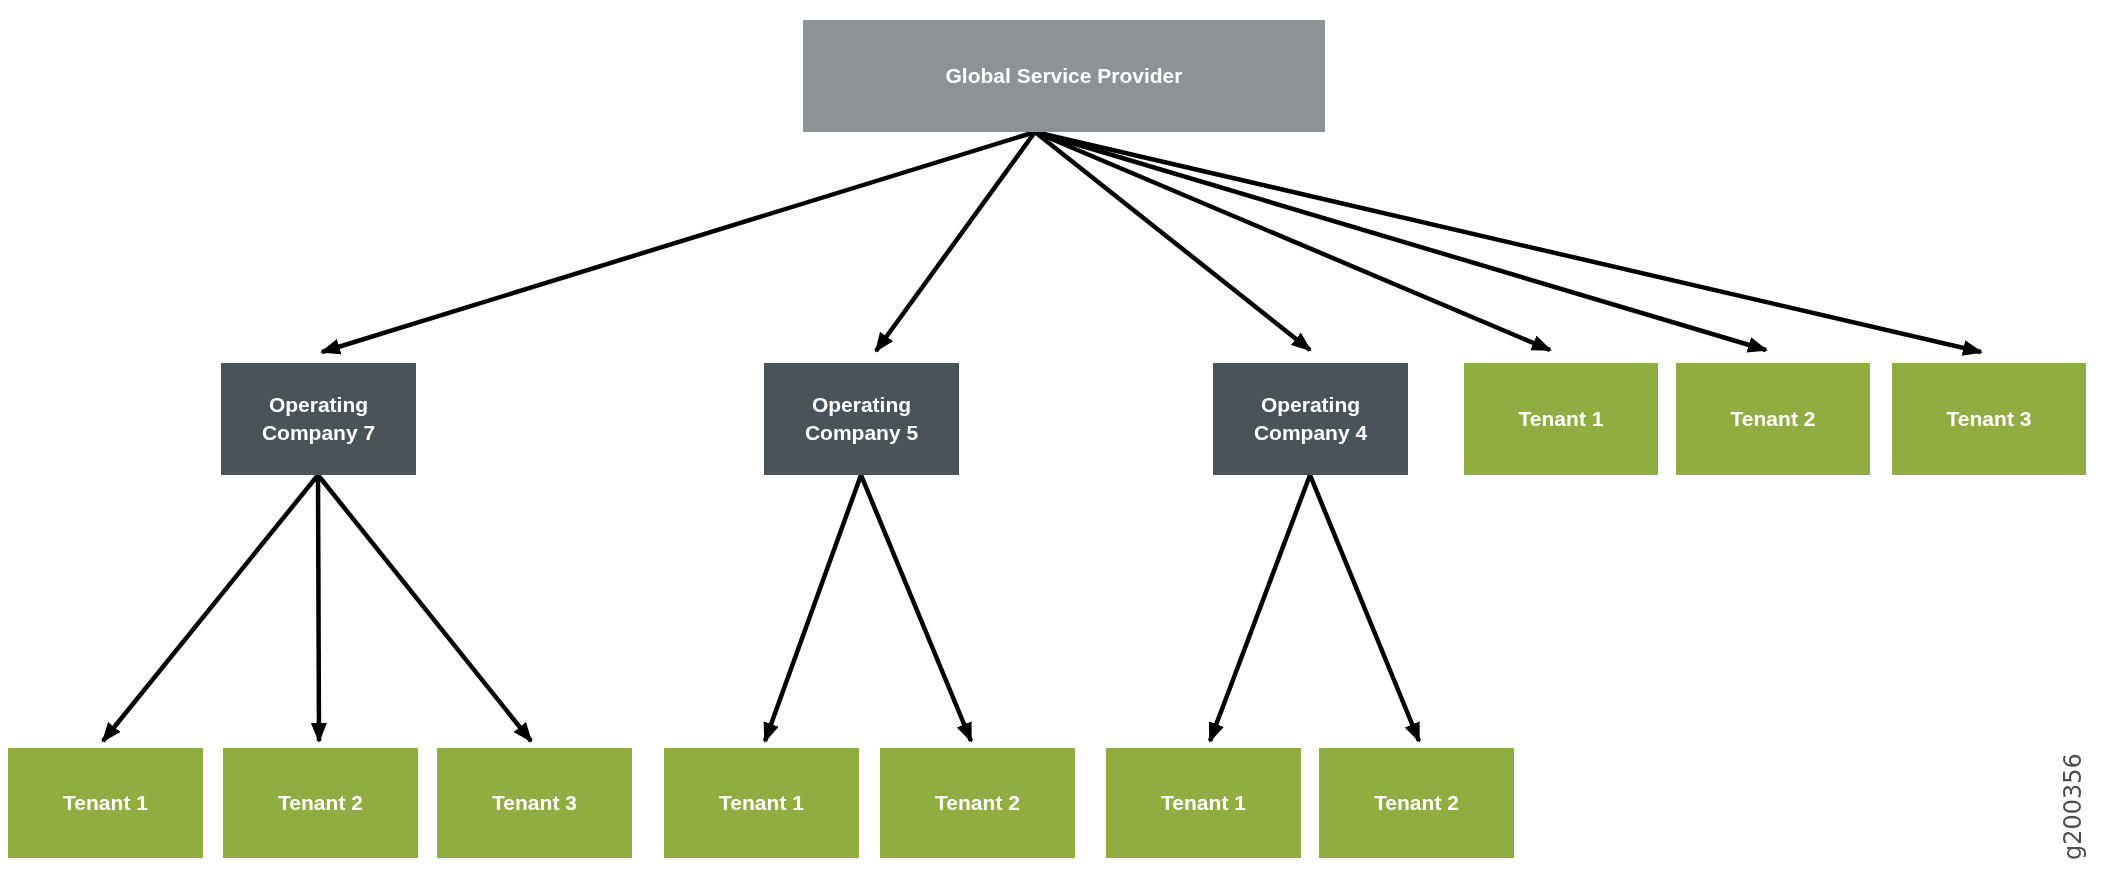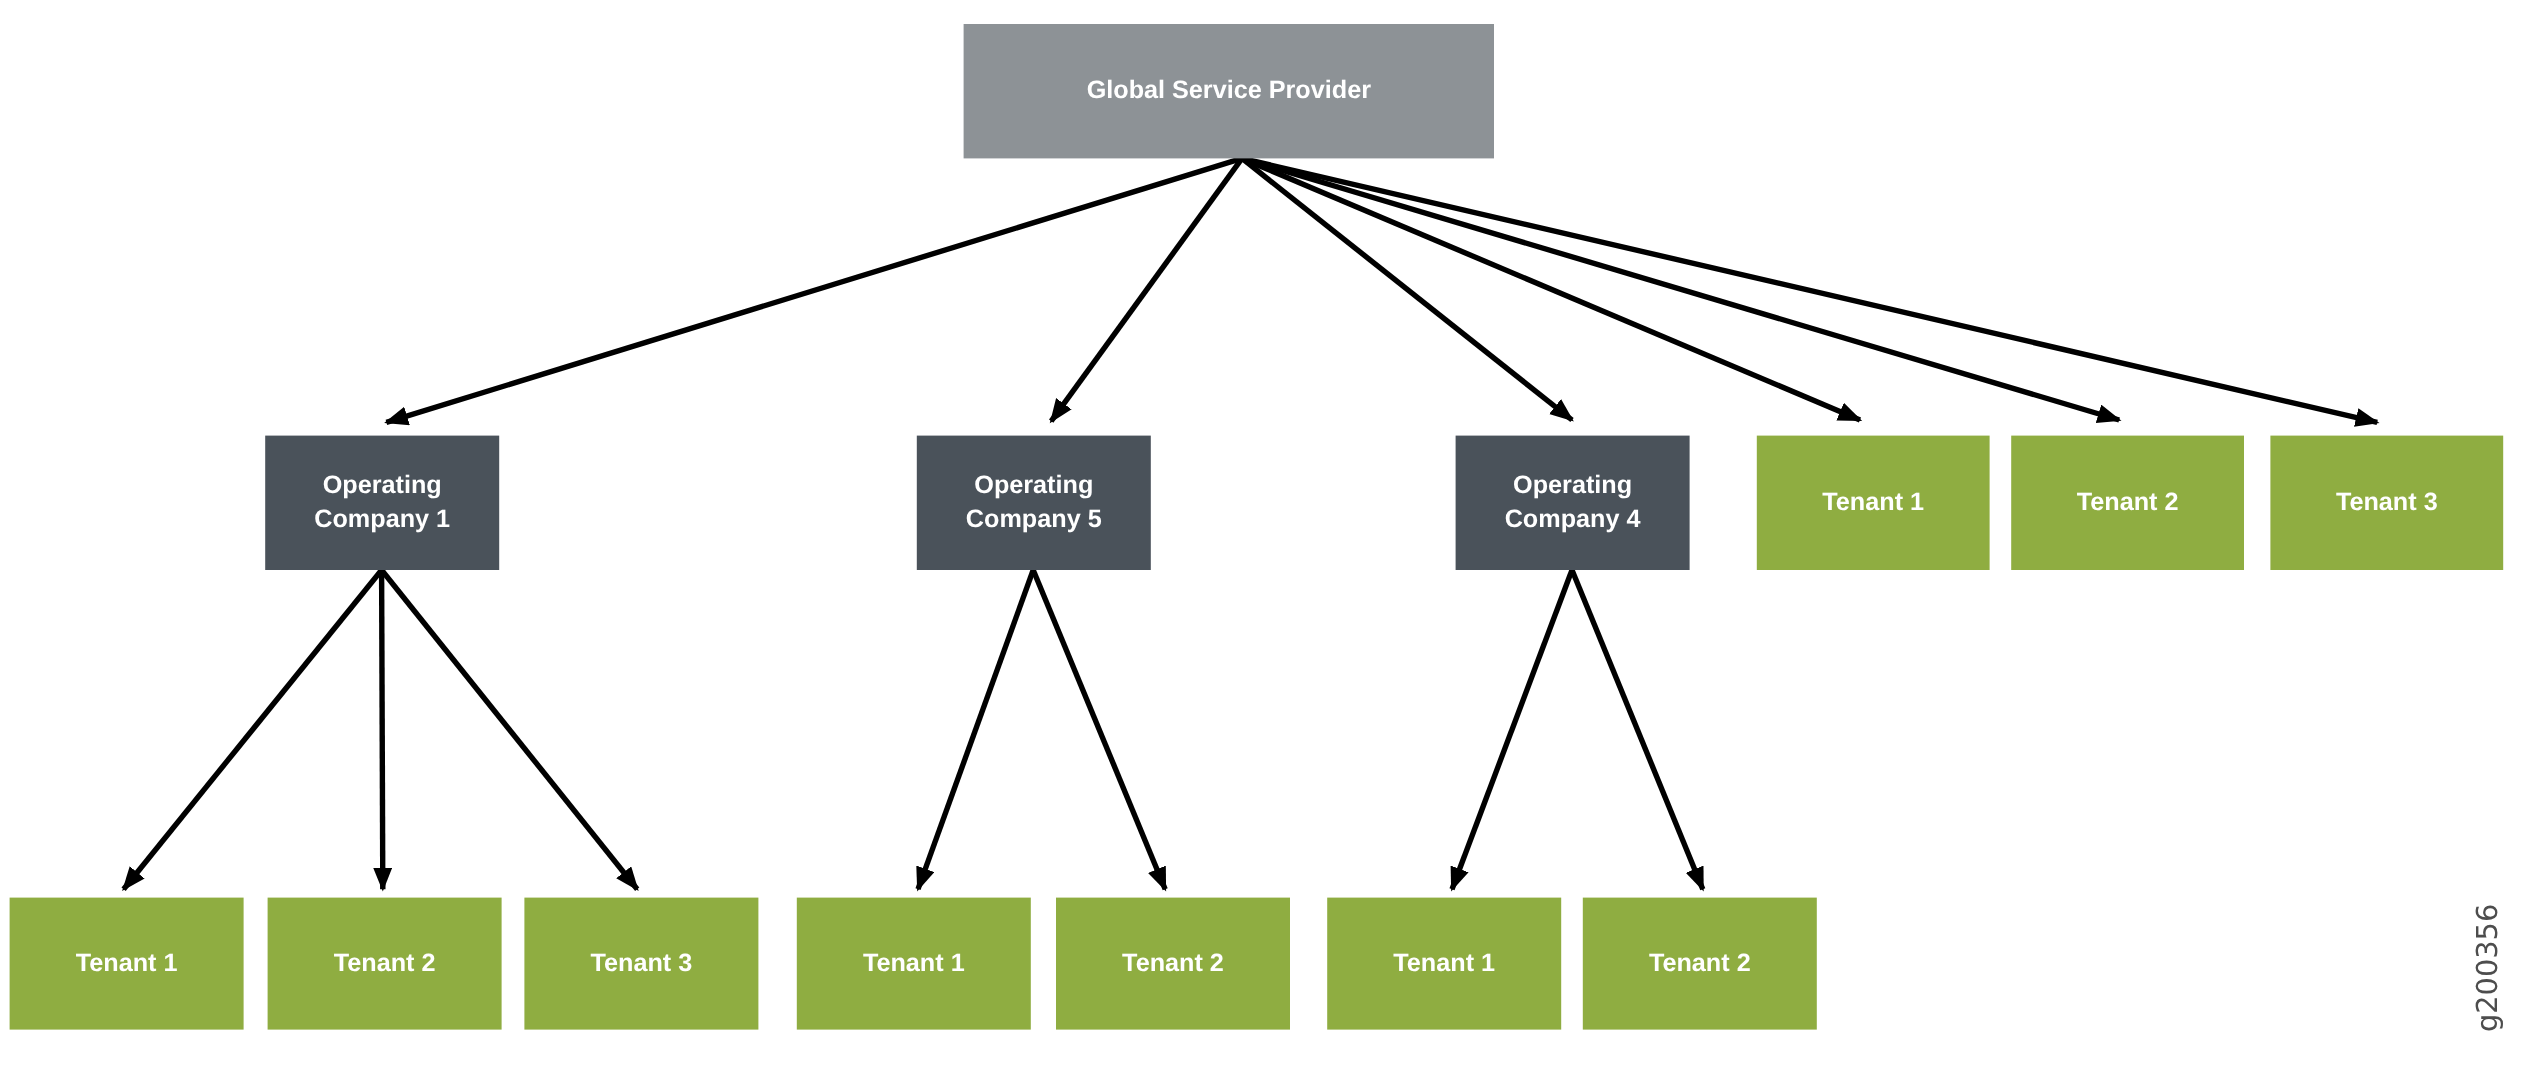--- a/index.html
+++ b/index.html
@@ -80,25 +80,25 @@
     <line x1="318" y1="475" x2="319" y2="741" marker-end="url(#ah)"></line>
     <line x1="318" y1="475" x2="531" y2="741" marker-end="url(#ah)"></line>
 
     <line x1="861" y1="475" x2="765" y2="741" marker-end="url(#ah)"></line>
     <line x1="861" y1="475" x2="971" y2="741" marker-end="url(#ah)"></line>
 
     <line x1="1310" y1="475" x2="1210" y2="741" marker-end="url(#ah)"></line>
     <line x1="1310" y1="475" x2="1419" y2="741" marker-end="url(#ah)"></line>
   </svg>
 
-  <div class="node root" style="left:803px;top:20px;width:442px;height:112px;">Global Service Provider</div>
+  <div class="node root" style="left:803px;top:20px;width:522px;height:112px;">Global Service Provider</div>
 
   <div class="node company" style="left:221px;top:363px;width:195px;height:112px;">
     <span>Operating</span>
-    <span>Company 1</span>
+    <span>Company 7</span>
   </div>
   <div class="node company" style="left:764px;top:363px;width:195px;height:112px;">
     <span>Operating</span>
     <span>Company 5</span>
   </div>
   <div class="node company" style="left:1213px;top:363px;width:195px;height:112px;">
     <span>Operating</span>
     <span>Company 4</span>
   </div>
 

